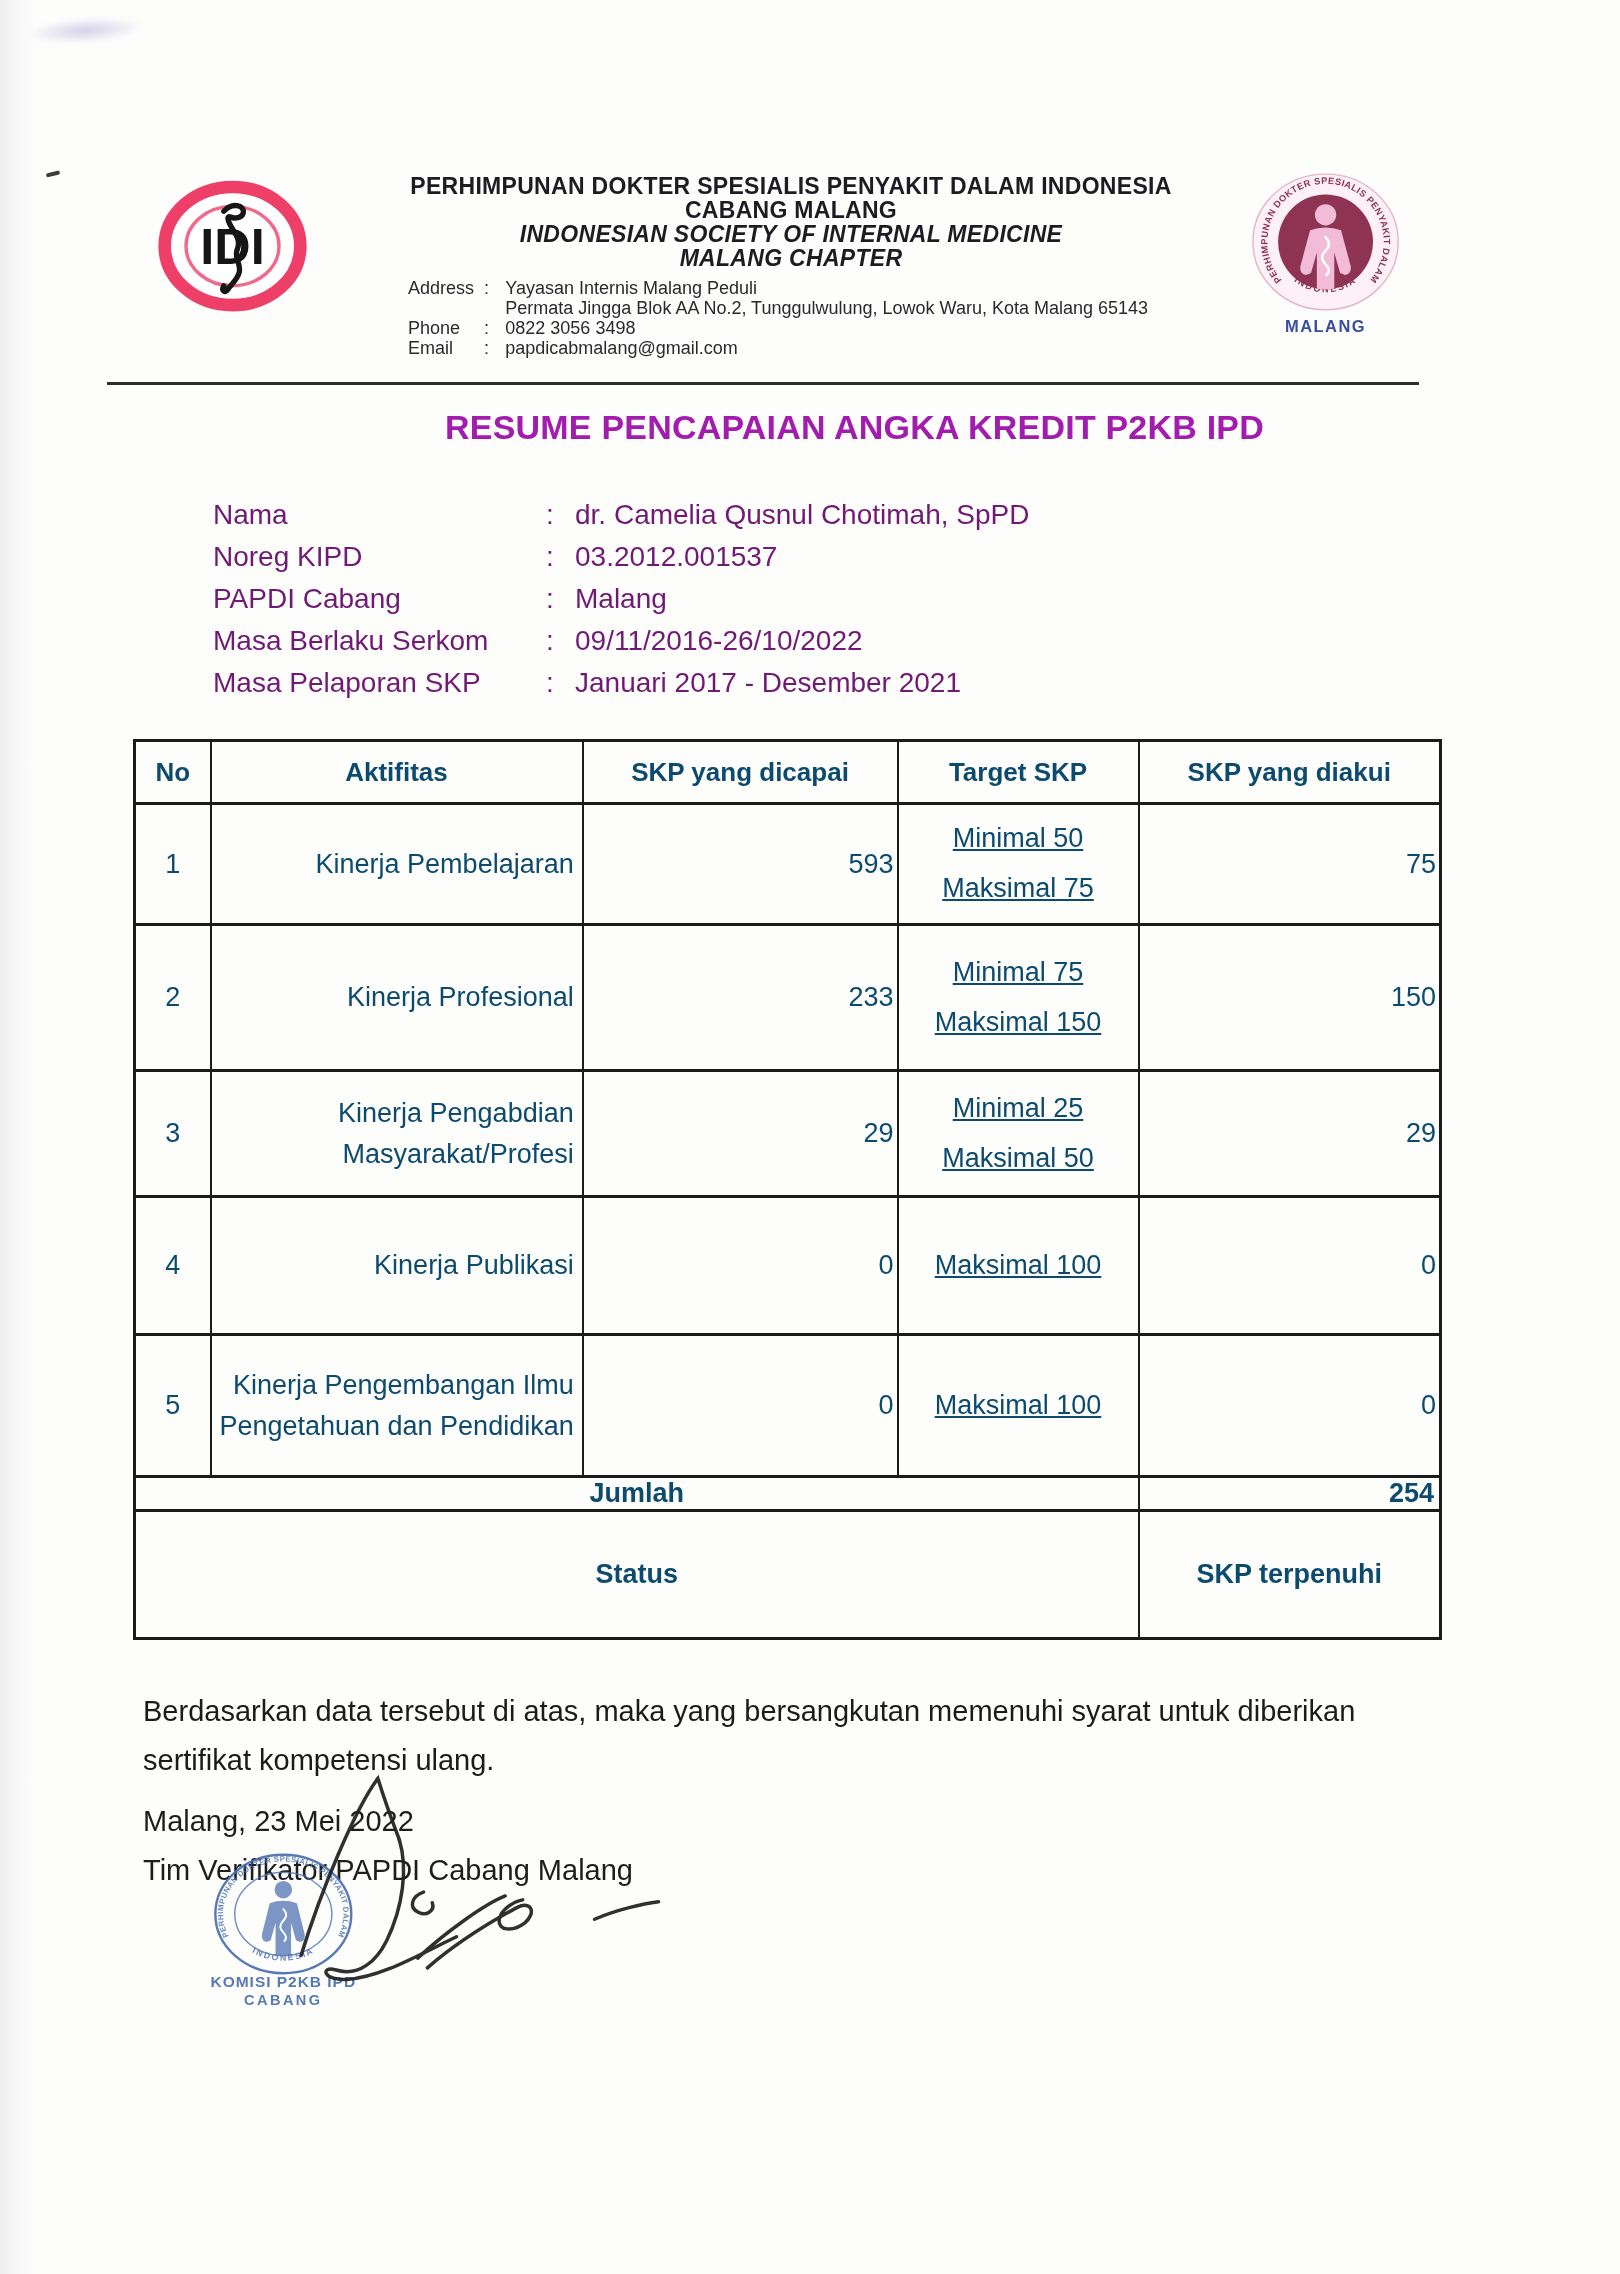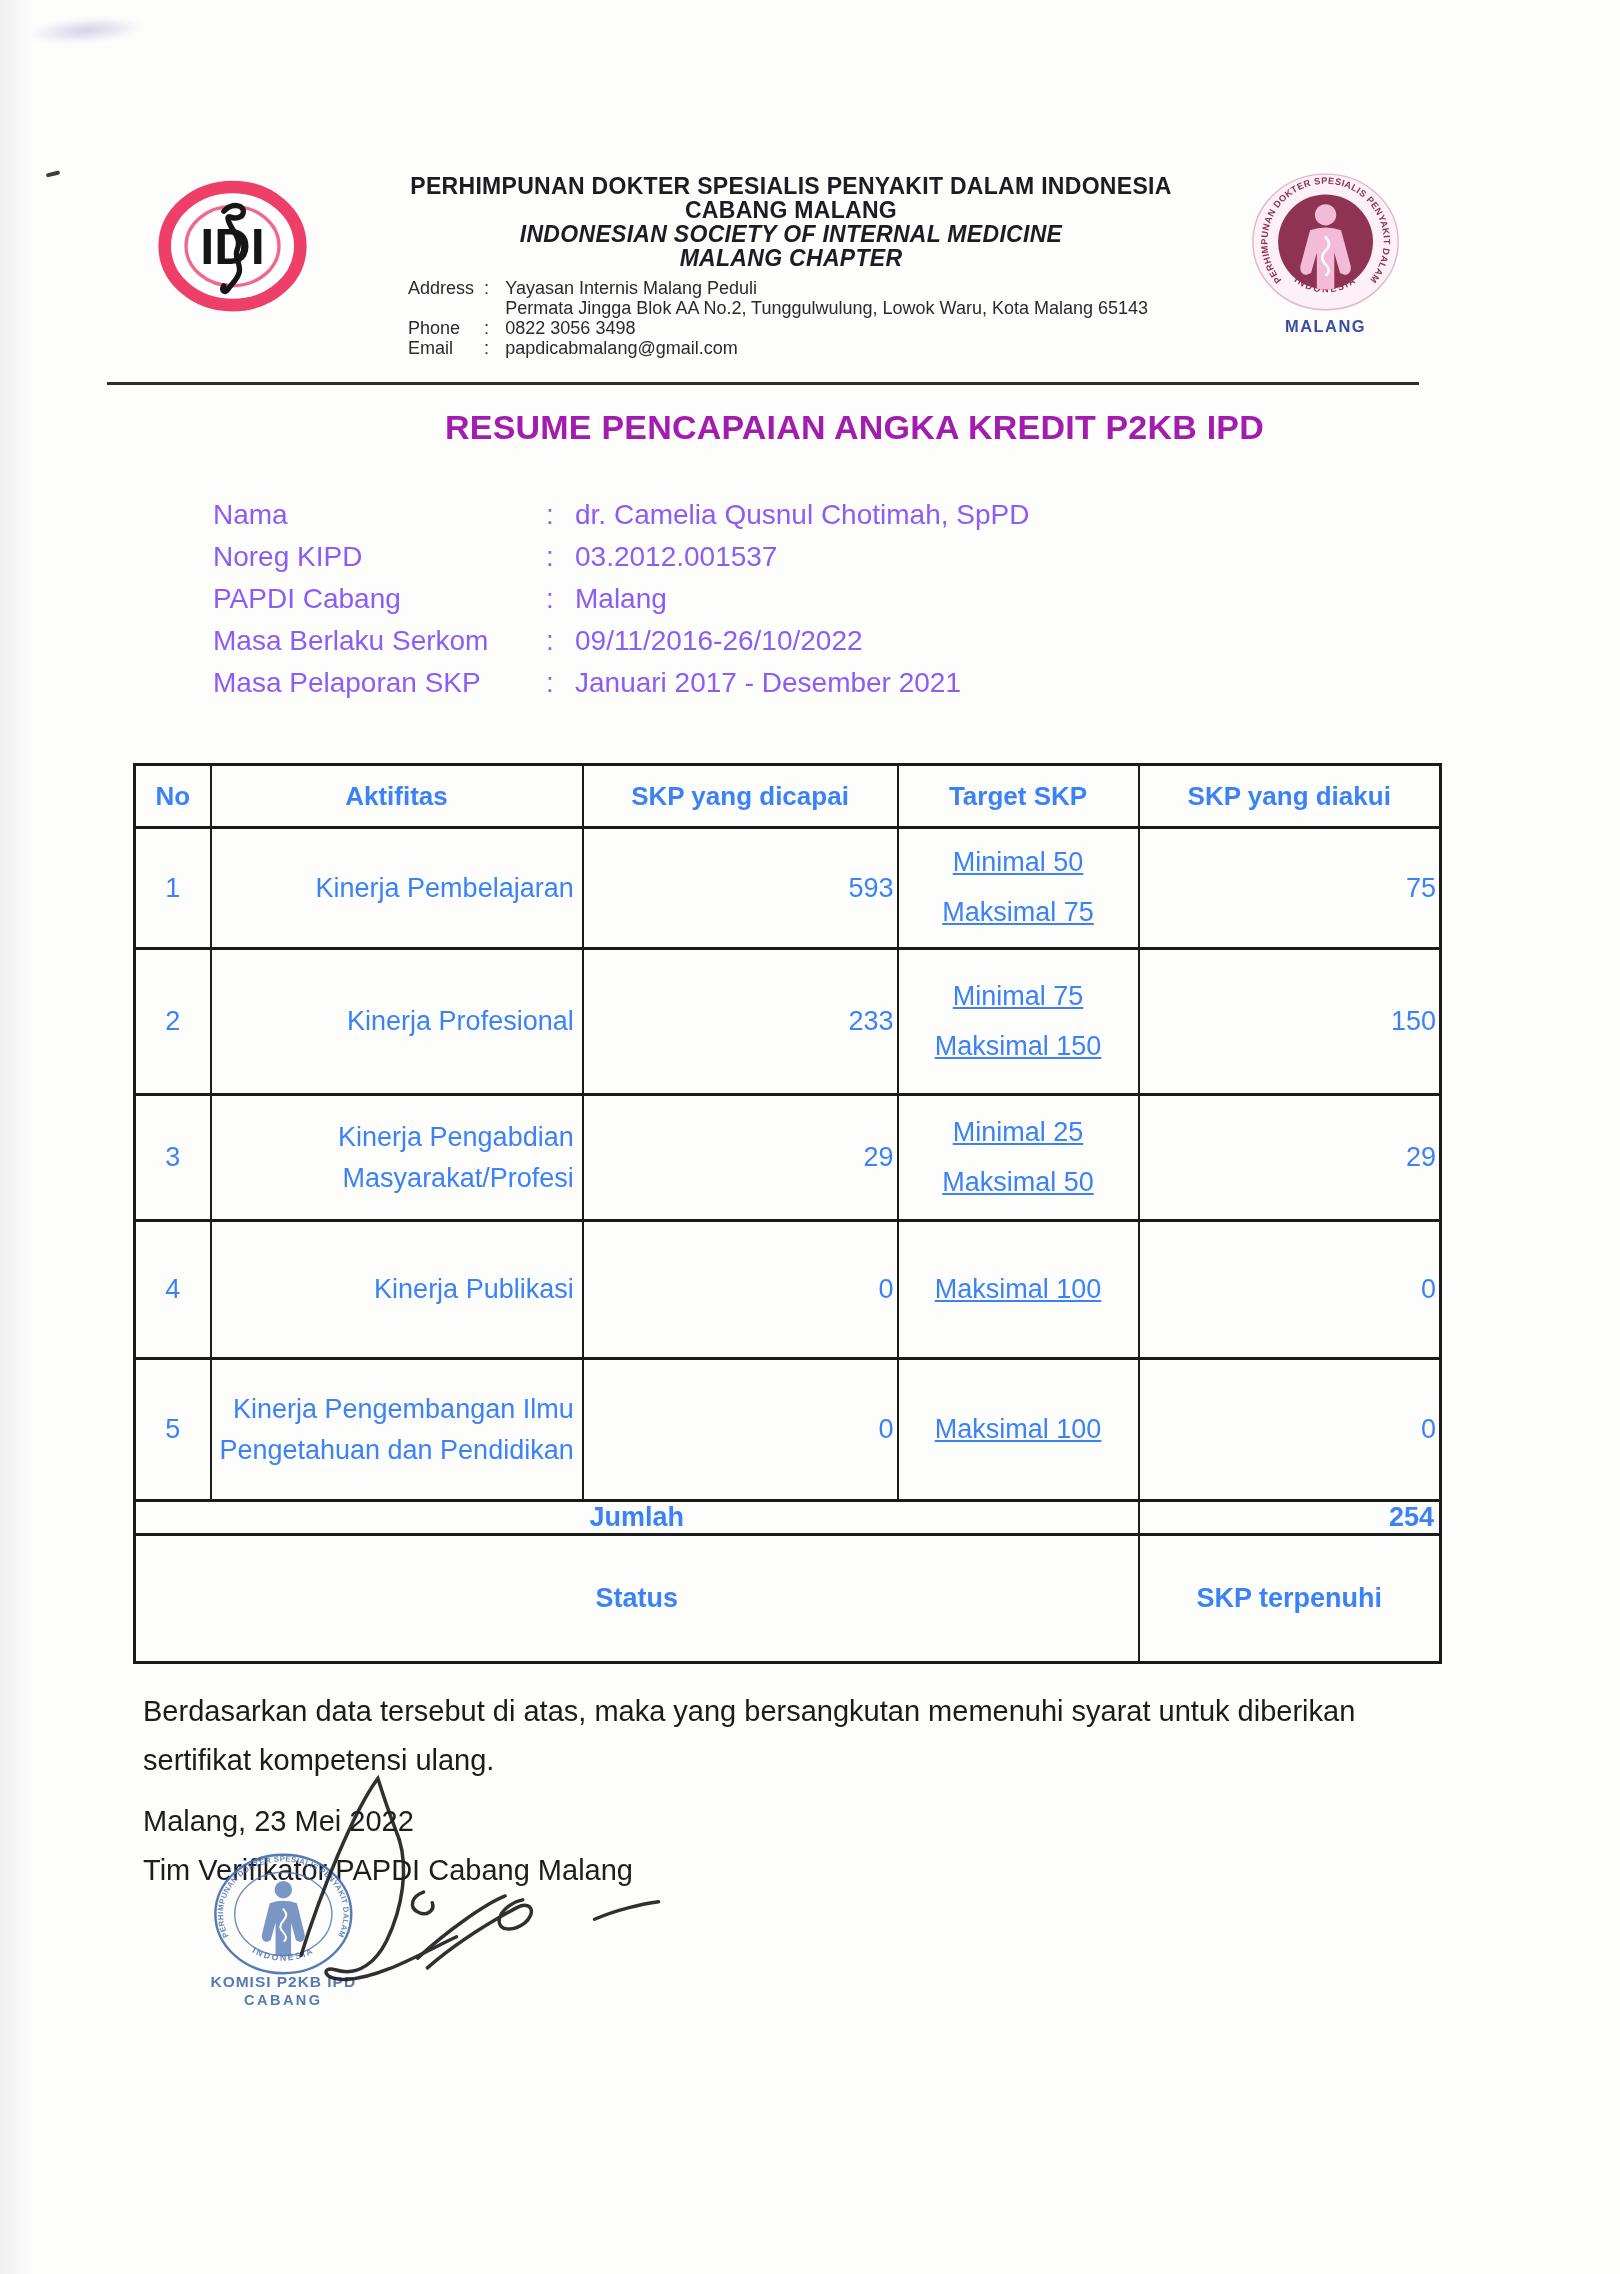--- a/index.html
+++ b/index.html
@@ -22,25 +22,25 @@
   .org-block .en { font-style:italic; }
   .address-block { position:absolute; left:408px; top:278px; font-size:18px;
     line-height:20px; color:#2a2a2e; }
   .addr-row { display:grid; grid-template-columns:76px 21.3px auto; }
   .logo-idi { position:absolute; left:155px; top:180px; }
   .logo-papdi { position:absolute; left:1250px; top:171px; }
   .head-rule { position:absolute; left:107px; top:382px; width:1312px; height:2.9px; background:#2e2e30; }
   
   .doc-title { position:absolute; left:180px; top:408px; width:1349px; text-align:center;
     font-size:34px; font-weight:bold; color:#a21caf; letter-spacing:0.2px; }
-  .info-block { position:absolute; left:213px; top:499px; font-size:28px; color:#8b5cf6; }
+  .info-block { position:absolute; left:213px; top:499px; font-size:28px; color:#701a75; }
   .info-row { display:grid; grid-template-columns:333px 29px auto; height:42px; align-items:baseline; }
   
   .doc-table { position:absolute; left:133px; top:739px; width:1305px;
-    border-collapse:collapse; table-layout:fixed; font-size:27px; color:#3b82f6;margin-top:24px; }
+    border-collapse:collapse; table-layout:fixed; font-size:27px; color:#0c4a6e; }
   .doc-table th, .doc-table td { border:2.4px solid #1b1b1b; padding:0; overflow:hidden; }
   .doc-table { border:3.9px solid #1b1b1b; }
   .doc-table tr { border-top:3.4px solid #1b1b1b; }
   .doc-table thead th { height:60px; font-size:26px; font-weight:bold; text-align:center; }
   td.c-no { text-align:center; }
   td.c-akt { text-align:right; padding:3.9px 7.8px; line-height:1.5; }
   td.c-num { text-align:right; padding-right:3px; }
   td.c-target { text-align:center; line-height:1.85;text-decoration:underline; }
   td.sum-label { text-align:center; font-weight:bold; }
   td.sum-num { text-align:right; padding-right:4.9px; font-weight:bold; }

